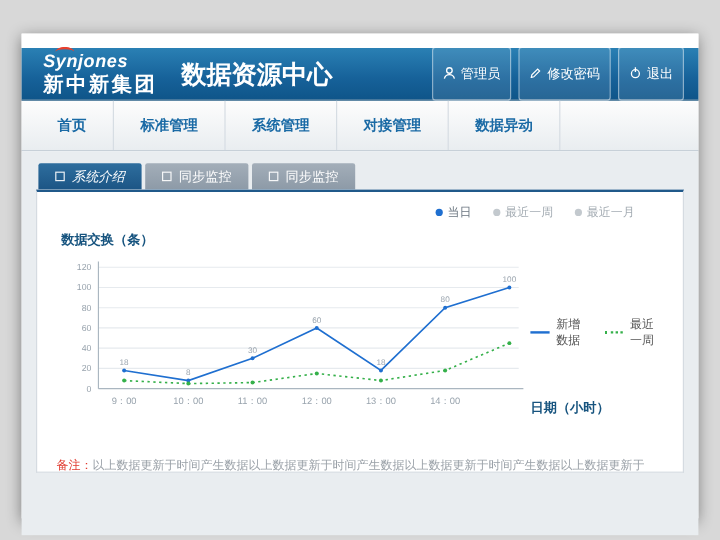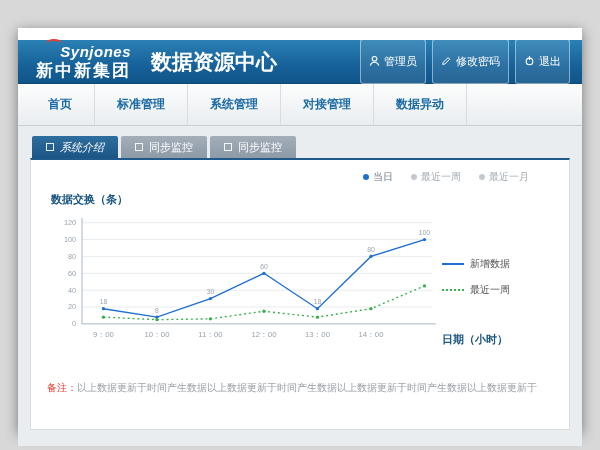--- a/index.html
+++ b/index.html
@@ -6,21 +6,21 @@
   html,body { width:600px; height:450px; overflow:hidden; }
   body { background:#d8d8d8; font-family:"Liberation Sans", sans-serif; position:relative; }
 
   .window { position:absolute; left:18px; top:28px; width:564px; height:404px;
             background:#fff; box-shadow:0 3px 12px rgba(0,0,0,.45); }
   .top-strip { height:12px; background:#fff; }
 
   
   .app-header { height:44px; background:linear-gradient(180deg,#2a80b4 0%,#166199 60%,#0f5589 100%);
                 display:flex; align-items:center; padding:0 12px; border-bottom:1px solid #0b4a77; }
-  .logo { display:flex; flex-direction:column; color:#fff; line-height:1; margin-left:6px;text-align:right; }
+  .logo { display:flex; flex-direction:column; color:#fff; line-height:1; margin-left:6px; }
   .logo-word { font-size:15px; font-style:italic; font-weight:bold; letter-spacing:.5px; position:relative; }
   .logo-word::before { content:''; position:absolute; top:-5px; left:10px; width:16px; height:7px;
                        border-top:2px solid #e8402e; border-radius:50%; }
   .logo-sub { font-size:17px; font-weight:bold; letter-spacing:2px; margin-top:3px; }
   .app-title { color:#fff; font-size:21px; font-weight:bold; margin-left:20px; }
   .hbtns { margin-left:auto; display:flex; gap:6px; }
   .hbtn { display:flex; align-items:center; gap:4px; background:rgba(255,255,255,.10);
           border:1px solid rgba(255,255,255,.45); border-radius:3px; color:#fff;
           font-size:11px; padding:14px 8px; cursor:pointer; white-space:nowrap; }
 
@@ -32,31 +32,31 @@
 
   
   .content { height:320px; background:#e9edf0; padding:10px 12px 0; }
   .tab-row { display:flex; gap:3px; padding-left:2px; }
   .tab { height:22px; display:flex; align-items:center; gap:6px; padding:0 14px; font-size:11px;
          color:#fff; background:linear-gradient(180deg,#a3aeb9,#8d9aa7); border-radius:2px 2px 0 0; cursor:pointer; }
   .tab.active { background:linear-gradient(180deg,#2e6e9e,#1c5585);font-style:italic; }
   .tab-icon { width:8px; height:8px; border:1px solid rgba(255,255,255,.9); display:inline-block; }
 
   .panel { background:#fff; border:1px solid #d5dbe1; border-top:2px solid #20598a;
-           padding:10px 16px 0; height:272px; position:relative; }
+           padding:10px 16px 0; height:236px; position:relative; }
 
   .legend-top { display:flex; justify-content:flex-end; gap:18px; font-size:10px; color:#6b7680; padding-right:24px; }
   .legend-item { display:flex; align-items:center; cursor:pointer; }
   .legend-dot { width:6px; height:6px; border-radius:50%; display:inline-block; margin-right:4px; }
 
   .ylabel { color:#17547f; font-size:11px; font-weight:bold; margin:8px 0 0 4px; }
 
   .chart-row { display:flex; align-items:stretch; margin-top:2px; }
   .right-col { width:118px; position:relative; display:flex; flex-direction:column; justify-content:center; padding-left:4px; }
-  .series-legend { display:flex; flex-direction:column; gap:12px; margin-top:-14px; }
+  .series-legend { display:flex; gap:12px; margin-top:-14px; }
   .series-item { display:flex; align-items:center; gap:6px; font-size:10px; color:#555; }
   .sample { width:22px; height:0; border-top:2px solid; }
   .sample.dotted { border-top-style:dotted; }
   .xlabel { position:absolute; bottom:12px; left:4px; color:#17547f; font-size:11px; font-weight:bold; }
 
   .note { margin-top:22px; text-align:left; font-size:10px; color:#9aa1a8; }
   .note-prefix { color:#e03a2f; }
 </style>
 </head>
 <body>

